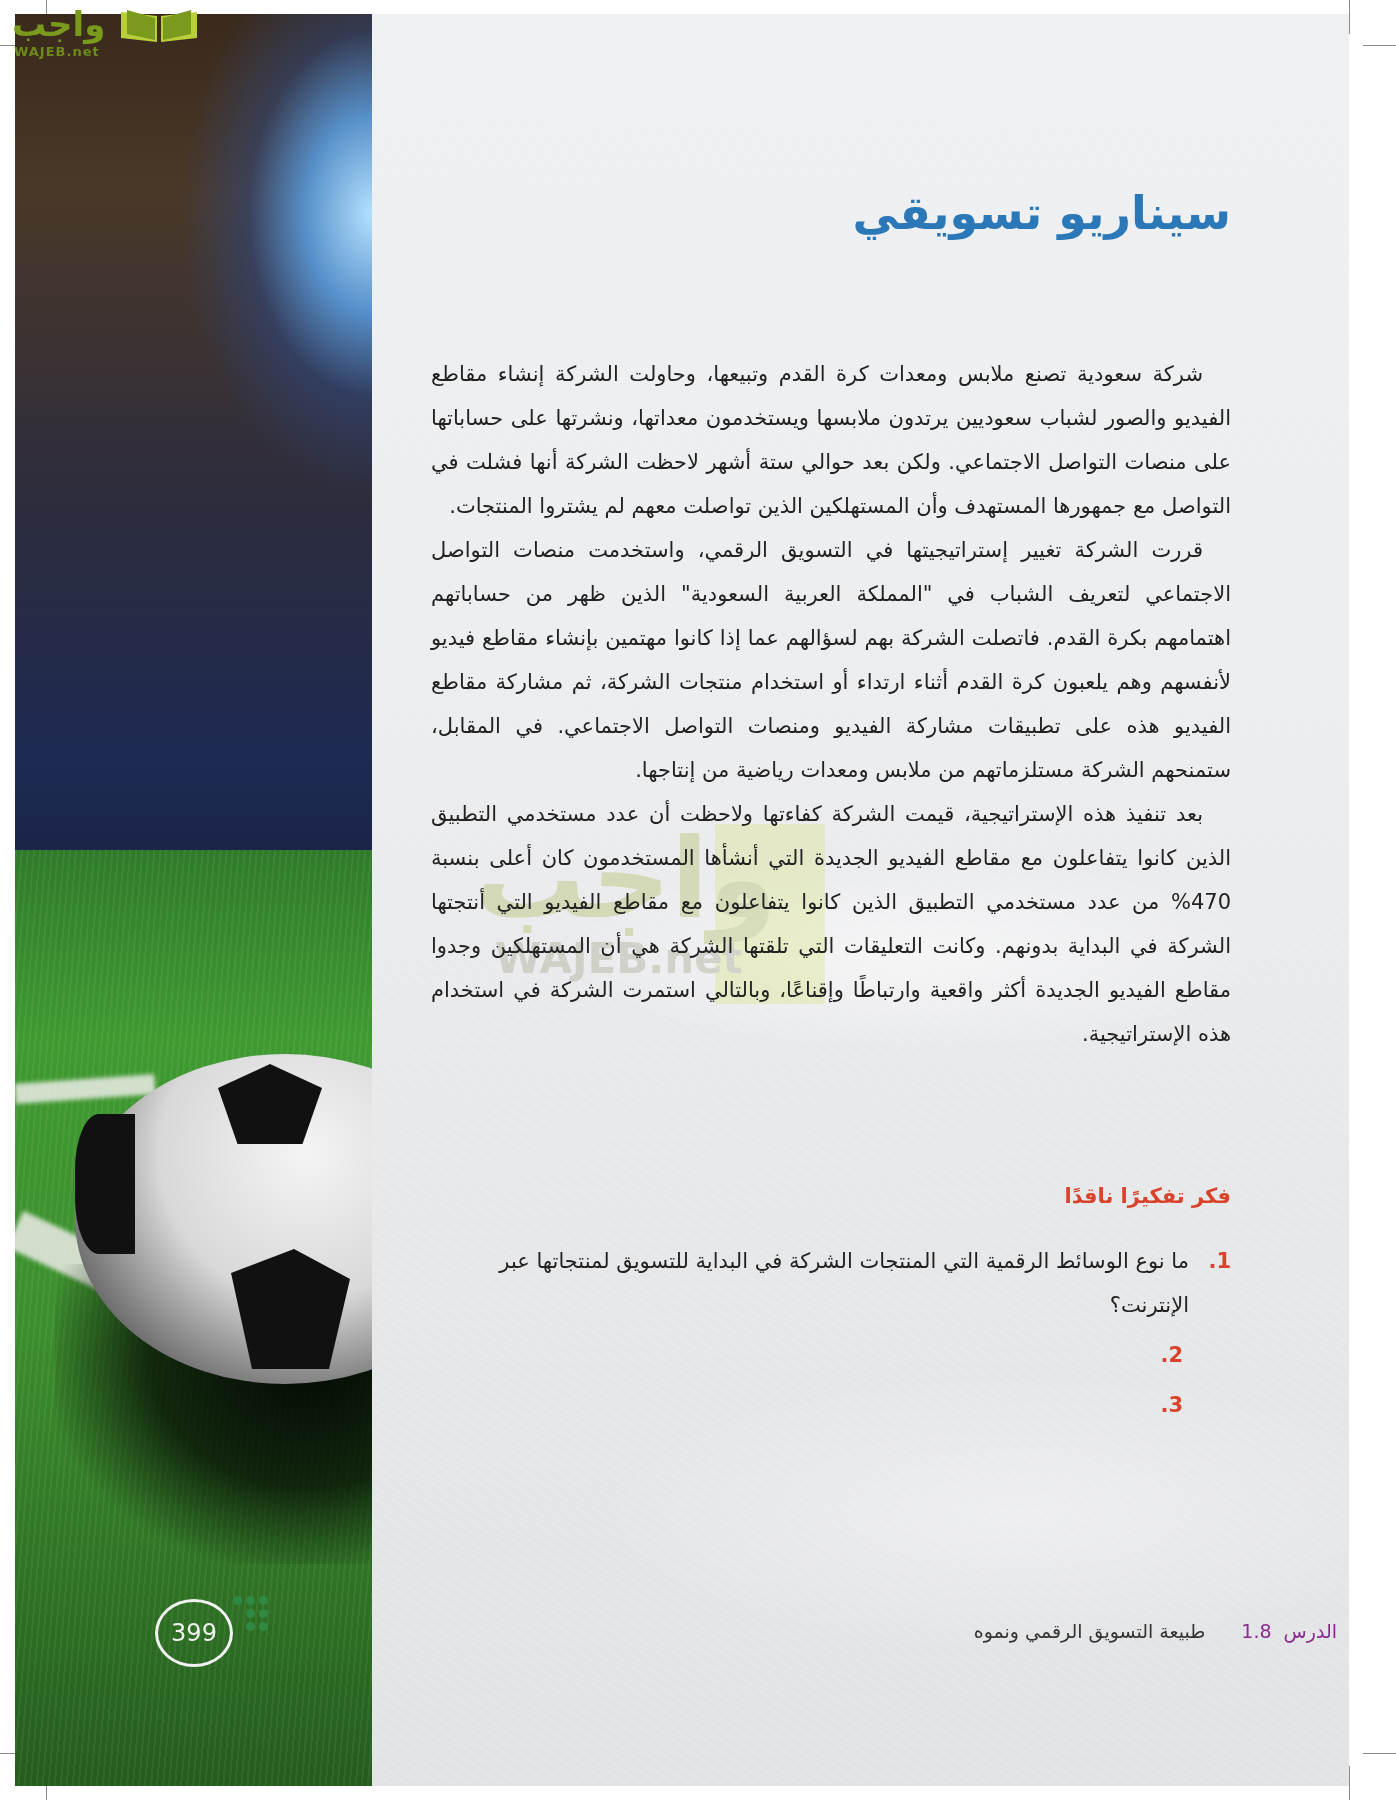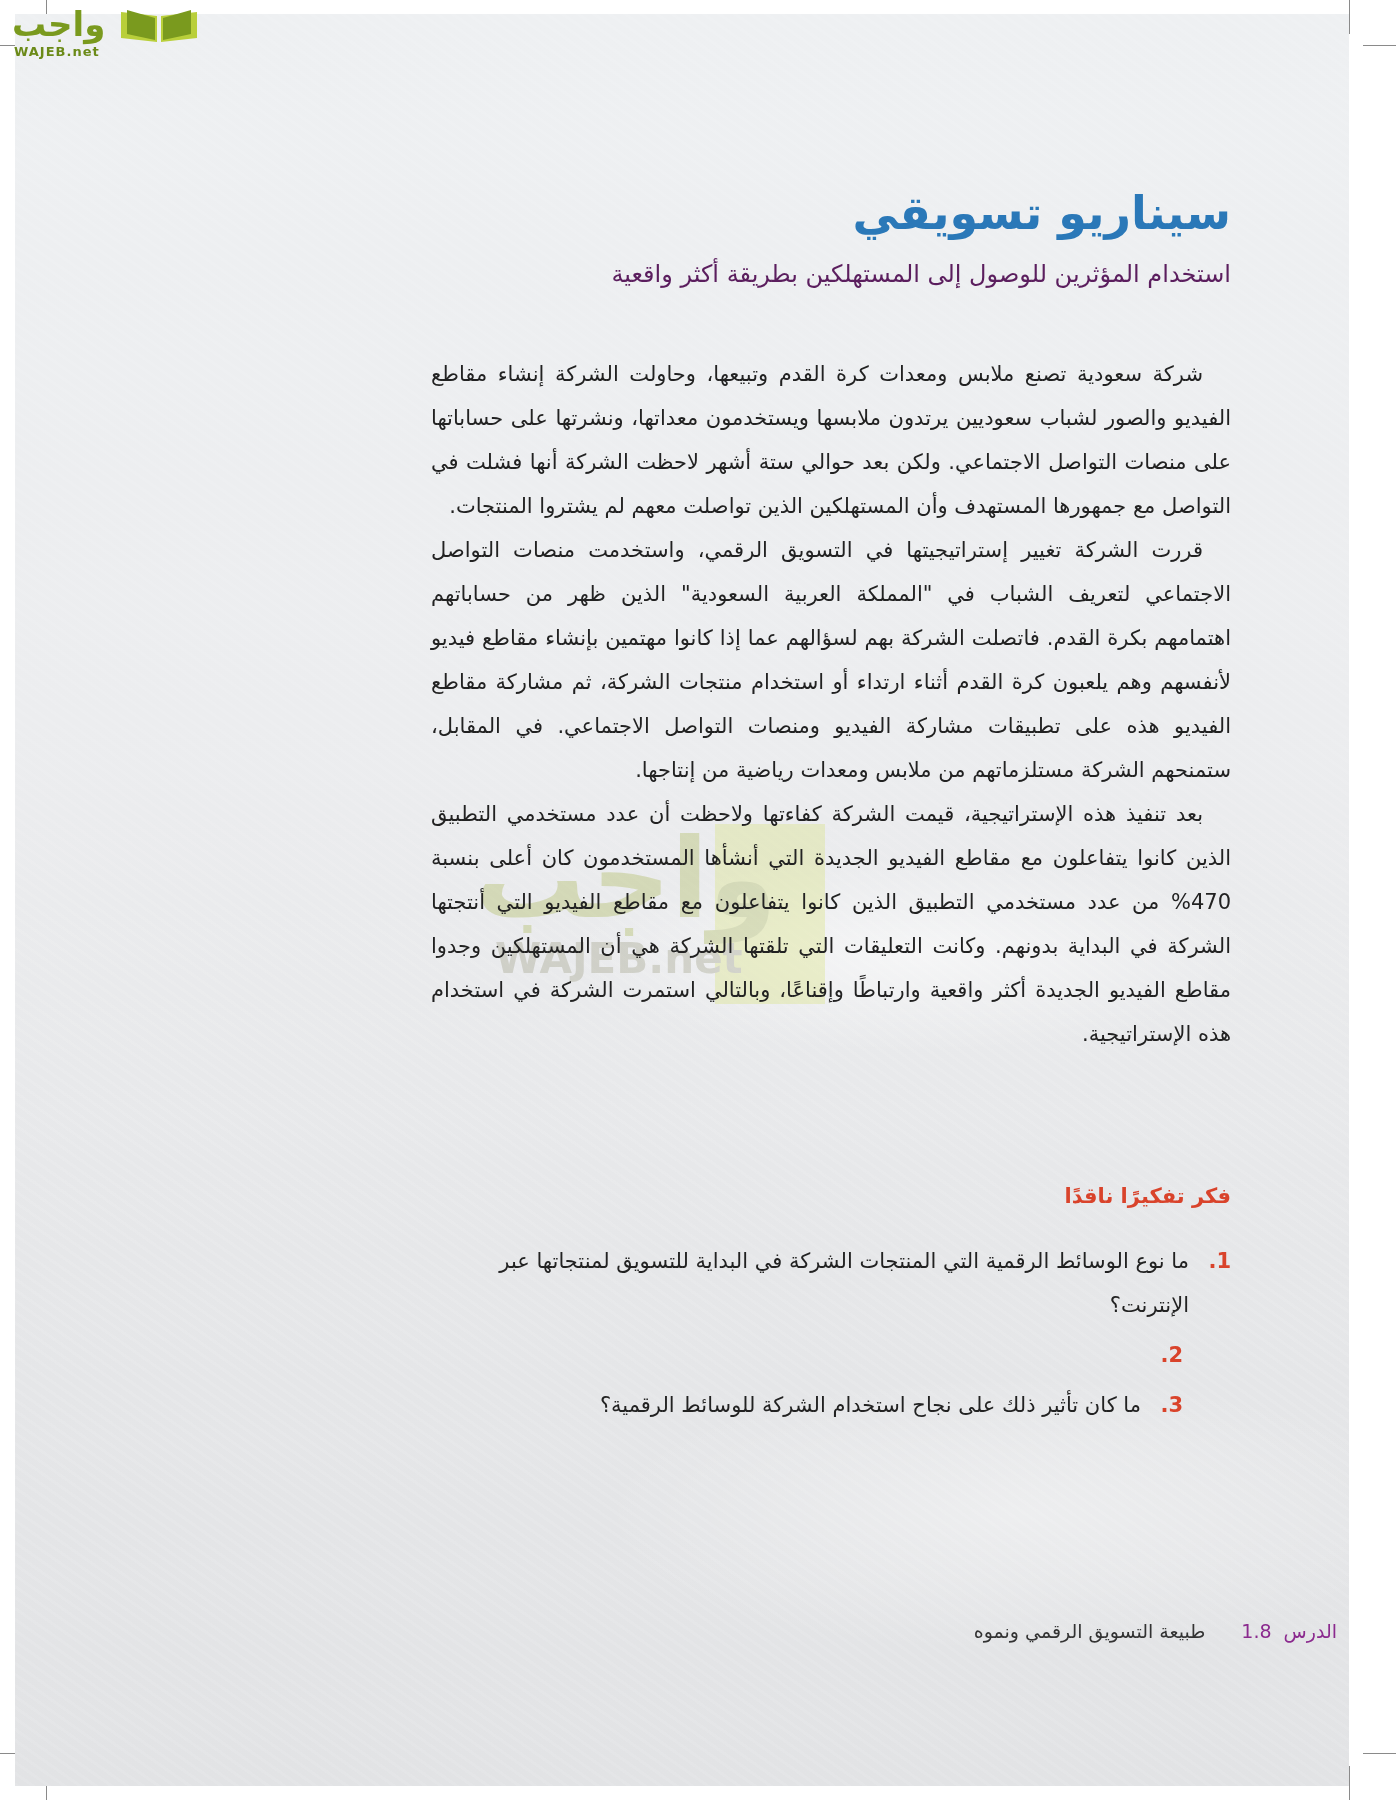--- a/index.html
+++ b/index.html
@@ -107,48 +107,67 @@
 <div class="crop" style="left:1349px;top:0;width:1px;height:34px;"></div>
 <div class="crop" style="left:1363px;top:45px;width:33px;height:1px;"></div>
 <div class="crop" style="left:0;top:1753px;width:34px;height:1px;"></div>
 <div class="crop" style="left:46px;top:1768px;width:1px;height:32px;"></div>
 <div class="crop" style="left:1363px;top:1753px;width:33px;height:1px;"></div>
 <div class="crop" style="left:1349px;top:1766px;width:1px;height:34px;"></div>
 
 <div class="page">
   <div class="page-texture"></div>
 
+  <div class="photo">
+    <div class="turf"></div>
+    <div class="pitch-line" style="left:0;top:1065px;width:140px;height:20px;transform:rotate(-4deg);"></div>
+    <div class="pitch-line" style="left:0;top:1195px;width:240px;height:40px;transform:rotate(25deg);transform-origin:left;"></div>
+    <div class="ball-shadow"></div>
+    <div class="ball">
+      <div class="pent" style="left:130px;top:10px;width:130px;height:80px;clip-path:polygon(10% 30%,50% 0,90% 30%,75% 100%,25% 100%);"></div>
+      <div class="pent" style="left:0;top:60px;width:60px;height:140px;border-radius:40% 0 0 40%;"></div>
+      <div class="pent" style="left:135px;top:195px;width:140px;height:120px;clip-path:polygon(15% 20%,60% 0,100% 25%,85% 100%,30% 100%);"></div>
+    </div>
+    <div class="dots">
+      <span style="left:0;top:0"></span>
+        <span style="left:13px;top:0"></span>
+        <span style="left:26px;top:0"></span>
+      <span style="left:13px;top:13px"></span>
+        <span style="left:26px;top:13px"></span>
+      <span style="left:13px;top:26px"></span>
+        <span style="left:26px;top:26px"></span>
+    </div>
+    <div class="page-number">399</div>
+  </div>
 
   <div class="watermark">
     <div class="wm-book"></div>
     <div class="wm-ar">واجب</div>
     <div class="wm-en">WAJEB.net</div>
   </div>
 
   <div class="title">سيناريو تسويقي</div>
-  <div class="subtitle-ar">استخدام المؤثرين للوصول إلى المستهلكين بطريقة أكثر واقعية</div>
 
   <div class="body-text">
     <p>شركة سعودية تصنع ملابس ومعدات كرة القدم وتبيعها، وحاولت الشركة إنشاء مقاطع الفيديو والصور لشباب سعوديين يرتدون ملابسها ويستخدمون معداتها، ونشرتها على حساباتها على منصات التواصل الاجتماعي. ولكن بعد حوالي ستة أشهر لاحظت الشركة أنها فشلت في التواصل مع جمهورها المستهدف وأن المستهلكين الذين تواصلت معهم لم يشتروا المنتجات.</p>
     <p>قررت الشركة تغيير إستراتيجيتها في التسويق الرقمي، واستخدمت منصات التواصل الاجتماعي لتعريف الشباب في "المملكة العربية السعودية" الذين ظهر من حساباتهم اهتمامهم بكرة القدم. فاتصلت الشركة بهم لسؤالهم عما إذا كانوا مهتمين بإنشاء مقاطع فيديو لأنفسهم وهم يلعبون كرة القدم أثناء ارتداء أو استخدام منتجات الشركة، ثم مشاركة مقاطع الفيديو هذه على تطبيقات مشاركة الفيديو ومنصات التواصل الاجتماعي. في المقابل، ستمنحهم الشركة مستلزماتهم من ملابس ومعدات رياضية من إنتاجها.</p>
     <p>بعد تنفيذ هذه الإستراتيجية، قيمت الشركة كفاءتها ولاحظت أن عدد مستخدمي التطبيق الذين كانوا يتفاعلون مع مقاطع الفيديو الجديدة التي أنشأها المستخدمون كان أعلى بنسبة 470% من عدد مستخدمي التطبيق الذين كانوا يتفاعلون مع مقاطع الفيديو التي أنتجتها الشركة في البداية بدونهم. وكانت التعليقات التي تلقتها الشركة هي أن المستهلكين وجدوا مقاطع الفيديو الجديدة أكثر واقعية وارتباطًا وإقناعًا، وبالتالي استمرت الشركة في استخدام هذه الإستراتيجية.</p>
   </div>
 
   <div class="think-title">فكر تفكيرًا ناقدًا</div>
   <ol class="questions">
     <li>
       <span class="num">1.</span>
       <span>ما نوع الوسائط الرقمية التي المنتجات الشركة في البداية للتسويق لمنتجاتها عبر الإنترنت؟</span>
     </li>
     <li style="padding-right:48px;">
       <span class="num">2.</span>
     </li>
     <li style="padding-right:48px;">
       <span class="num">3.</span>
-      <span>ما كان تأثير ذلك على نجاح استخدام الشركة للوسائط الرقمية؟</span>
     </li>
   </ol>
 
   <div class="footer" style="right:0;">
     <span style="position:absolute; right:0; width:1100px; text-align:right; padding-right:12px;">
       <span class="lesson-label">الدرس</span>
       <span class="lesson-num">1.8</span>
       <span>طبيعة التسويق الرقمي ونموه</span>
     </span>
   </div>

